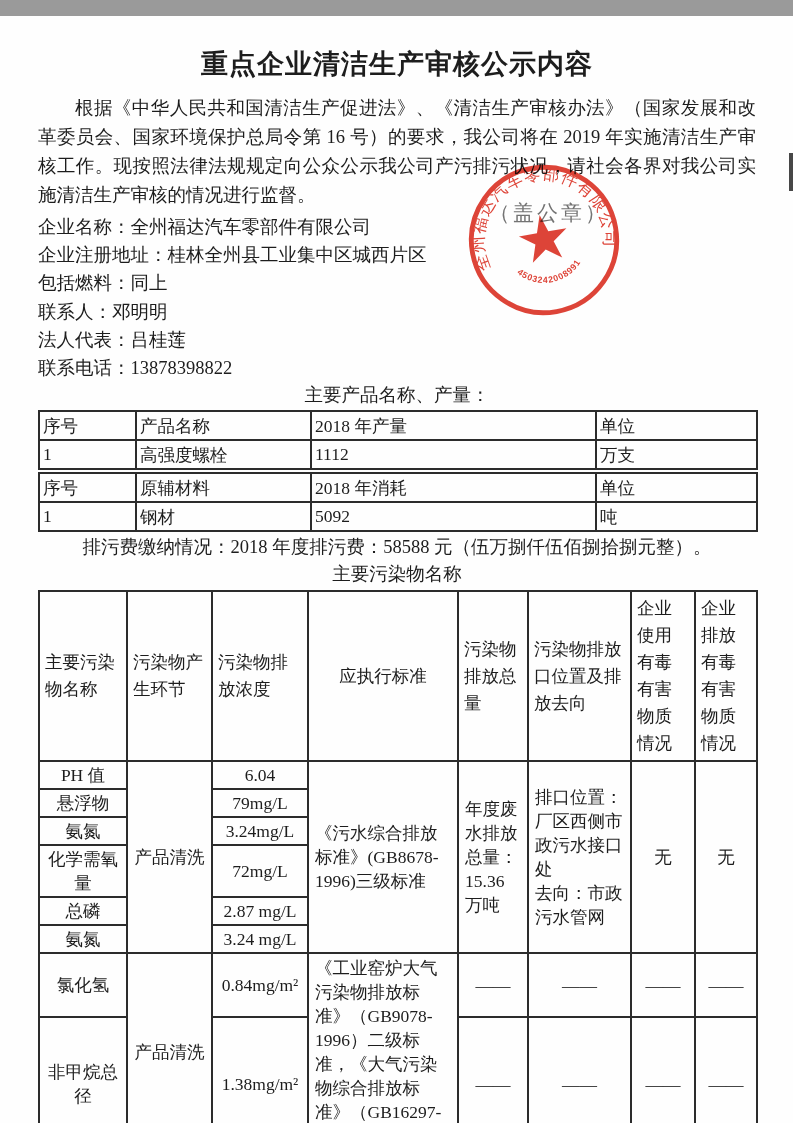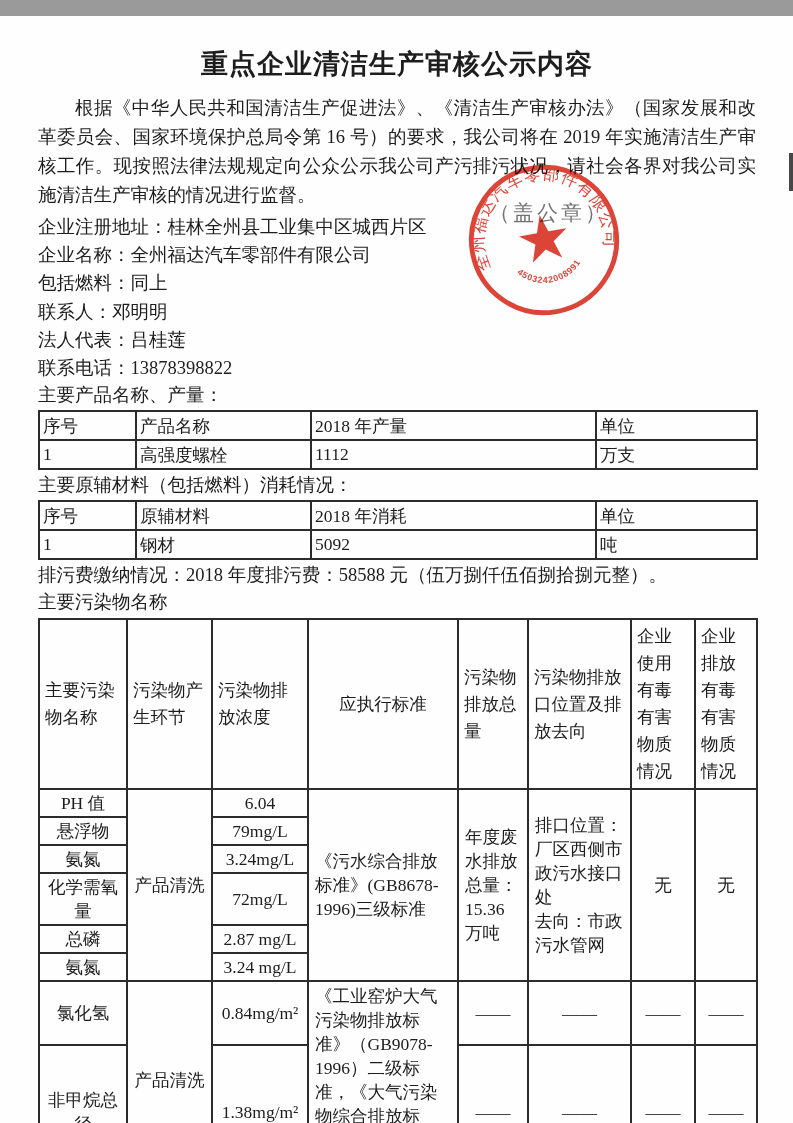--- a/index.html
+++ b/index.html
@@ -8,21 +8,21 @@
     background:#fefefe; overflow:hidden;
     font-family:"Liberation Serif","DejaVu Serif",serif; color:#1d1d1d;
   }
   .content { position:absolute; left:38px; top:24px; width:718px; }
 
   .doc-title { text-align:center; font-size:27px; font-weight:700; letter-spacing:1px; margin:6px 0 12px 0; }
 
   .intro { font-size:18.5px; line-height:29px; text-align:justify; text-indent:2em; margin:0 0 3px 0; }
 
   .info-line { font-size:18.5px; line-height:28.2px; }
-  .section-label { font-size:18.5px; line-height:27px; }
+  .section-label { font-size:18.5px; line-height:27px;text-align:center; }
 
   table { width:100%; border-collapse:collapse; table-layout:fixed; }
   th,td { border:2px solid #2c2c2c; font-weight:normal; }
 
   
   .simple-table { font-size:17.5px; margin:1px 0 2px 0; }
   .simple-table th, .simple-table td { text-align:left; height:27px; padding:0 3px; }
 
   
   .poll-table { font-size:17.5px; margin-top:2px; }
@@ -48,22 +48,22 @@
 <body>
 
 <div class="page">
   <div class="content">
 
     <div class="doc-title">重点企业清洁生产审核公示内容</div>
 
     <p class="intro">根据《中华人民共和国清洁生产促进法》、《清洁生产审核办法》（国家发展和改革委员会、国家环境保护总局令第 16 号）的要求，我公司将在 2019 年实施清洁生产审核工作。现按照法律法规规定向公众公示我公司产污排污状况，请社会各界对我公司实施清洁生产审核的情况进行监督。</p>
 
     <div>
+      <div class="info-line">企业名称：全州福达汽车零部件有限公司</div>
       <div class="info-line">企业注册地址：桂林全州县工业集中区城西片区</div>
-      <div class="info-line">企业名称：全州福达汽车零部件有限公司</div>
       <div class="info-line">包括燃料：同上</div>
       <div class="info-line">联系人：邓明明</div>
       <div class="info-line">法人代表：吕桂莲</div>
       <div class="info-line">联系电话：13878398822</div>
     </div>
 
     <div class="section-label">主要产品名称、产量：</div>
 
     <table class="simple-table">
       <colgroup>
@@ -81,21 +81,20 @@
       </tr>
       <tr>
         <td>1</td>
         <td>高强度螺栓</td>
         <td>1112</td>
         <td>万支</td>
       </tr>
     </tbody>
       </table>
 
-    <div class="section-label">主要原辅材料（包括燃料）消耗情况：</div>
 
     <table class="simple-table">
       <colgroup>
           <col style="width:97px">
           <col style="width:175px">
           <col style="width:285px">
           <col style="width:161px">
         </colgroup>
       <tbody>
           <tr>

